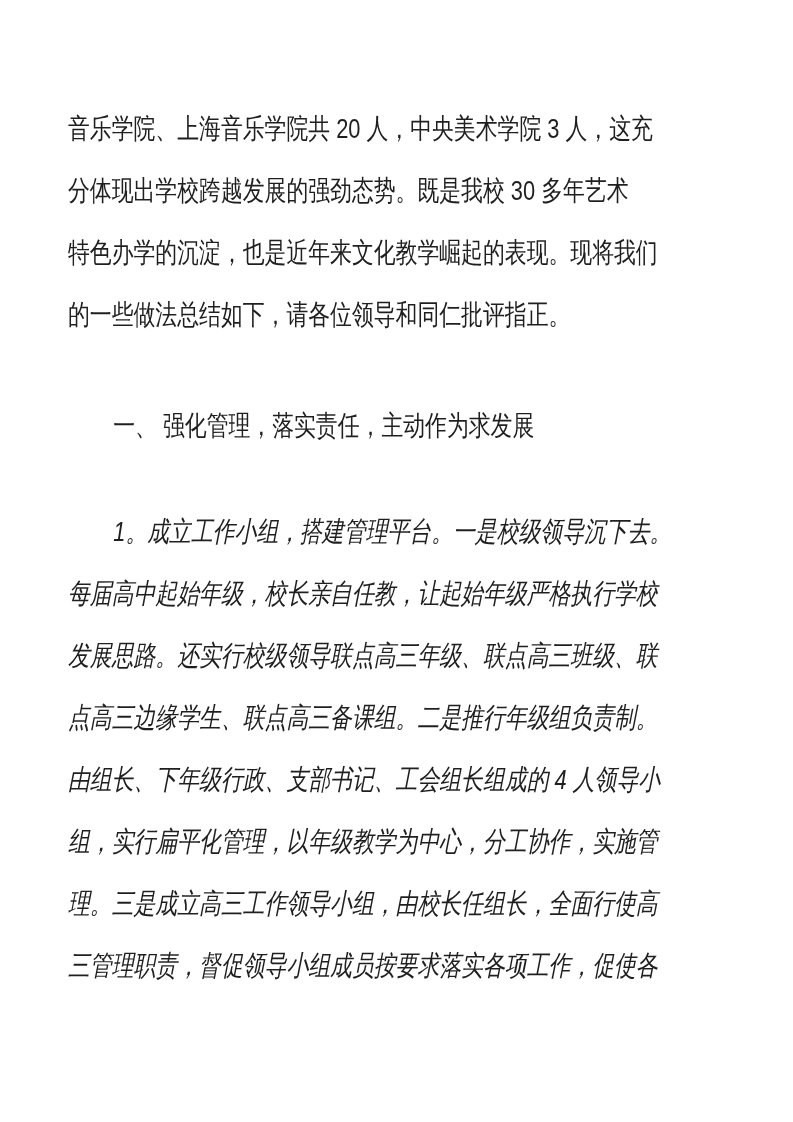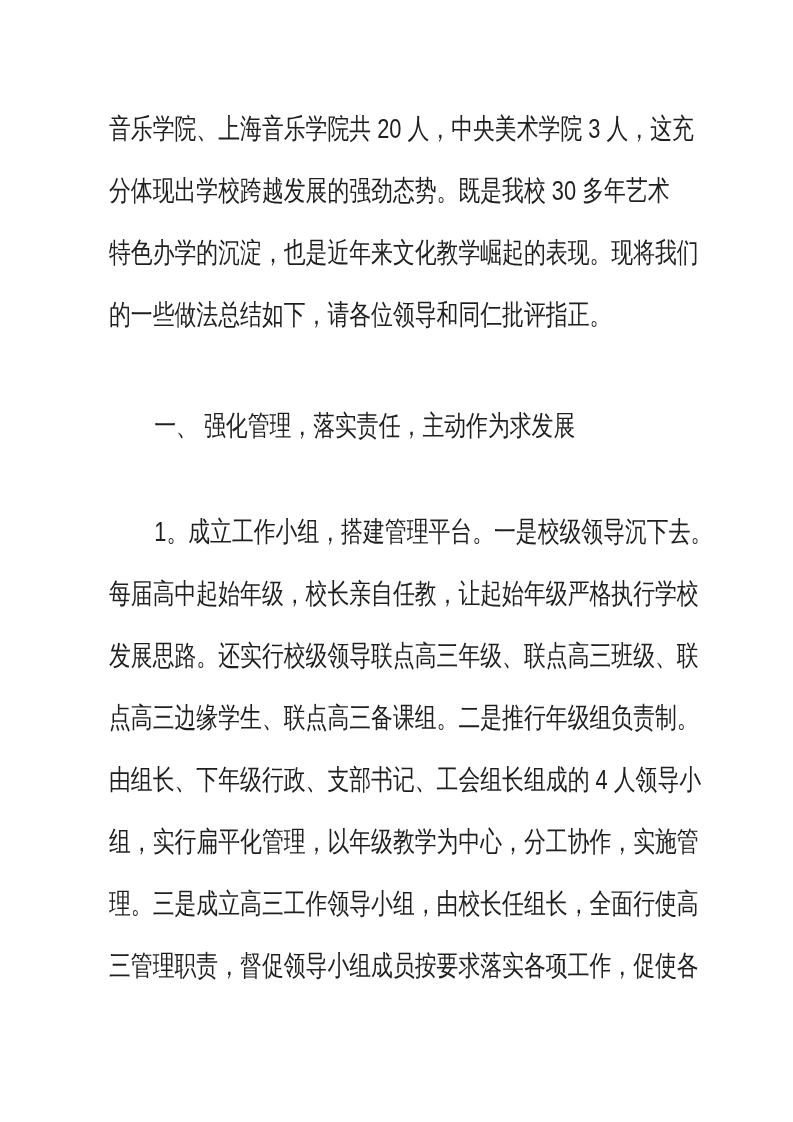--- a/index.html
+++ b/index.html
@@ -11,21 +11,21 @@
   .page {
     position: relative;
     width: 793px;
     height: 1122px;
     background: #ffffff;
     overflow: hidden;
     font-family: "Liberation Sans", "DejaVu Sans", sans-serif;
     color: #1f1f1f;
   }
   .content {
-    padding: 98px 40px 0 109px;
+    padding: 98px 40px 0 68px;
   }
   .paragraph {
     margin: 0;
     padding: 0;
   }
   .tline {
     height: 62px;
     line-height: 62px;
     font-size: 28px;
     font-weight: 400;
@@ -35,20 +35,21 @@
   }
   .indent {
     text-indent: 58px; 
   }
   .heading {
     margin: 49px 0 0 0;
     font-weight: 400;
   }
   .para2 {
     margin-top: 44px;
+    font-style: italic;
   }
 </style>
 </head>
 <body>
 
 <div class="page">
   <main class="content">
 
     <section class="paragraph">
       <div class="tline">音乐学院、上海音乐学院共 20 人，中央美术学院 3 人，这充</div>

